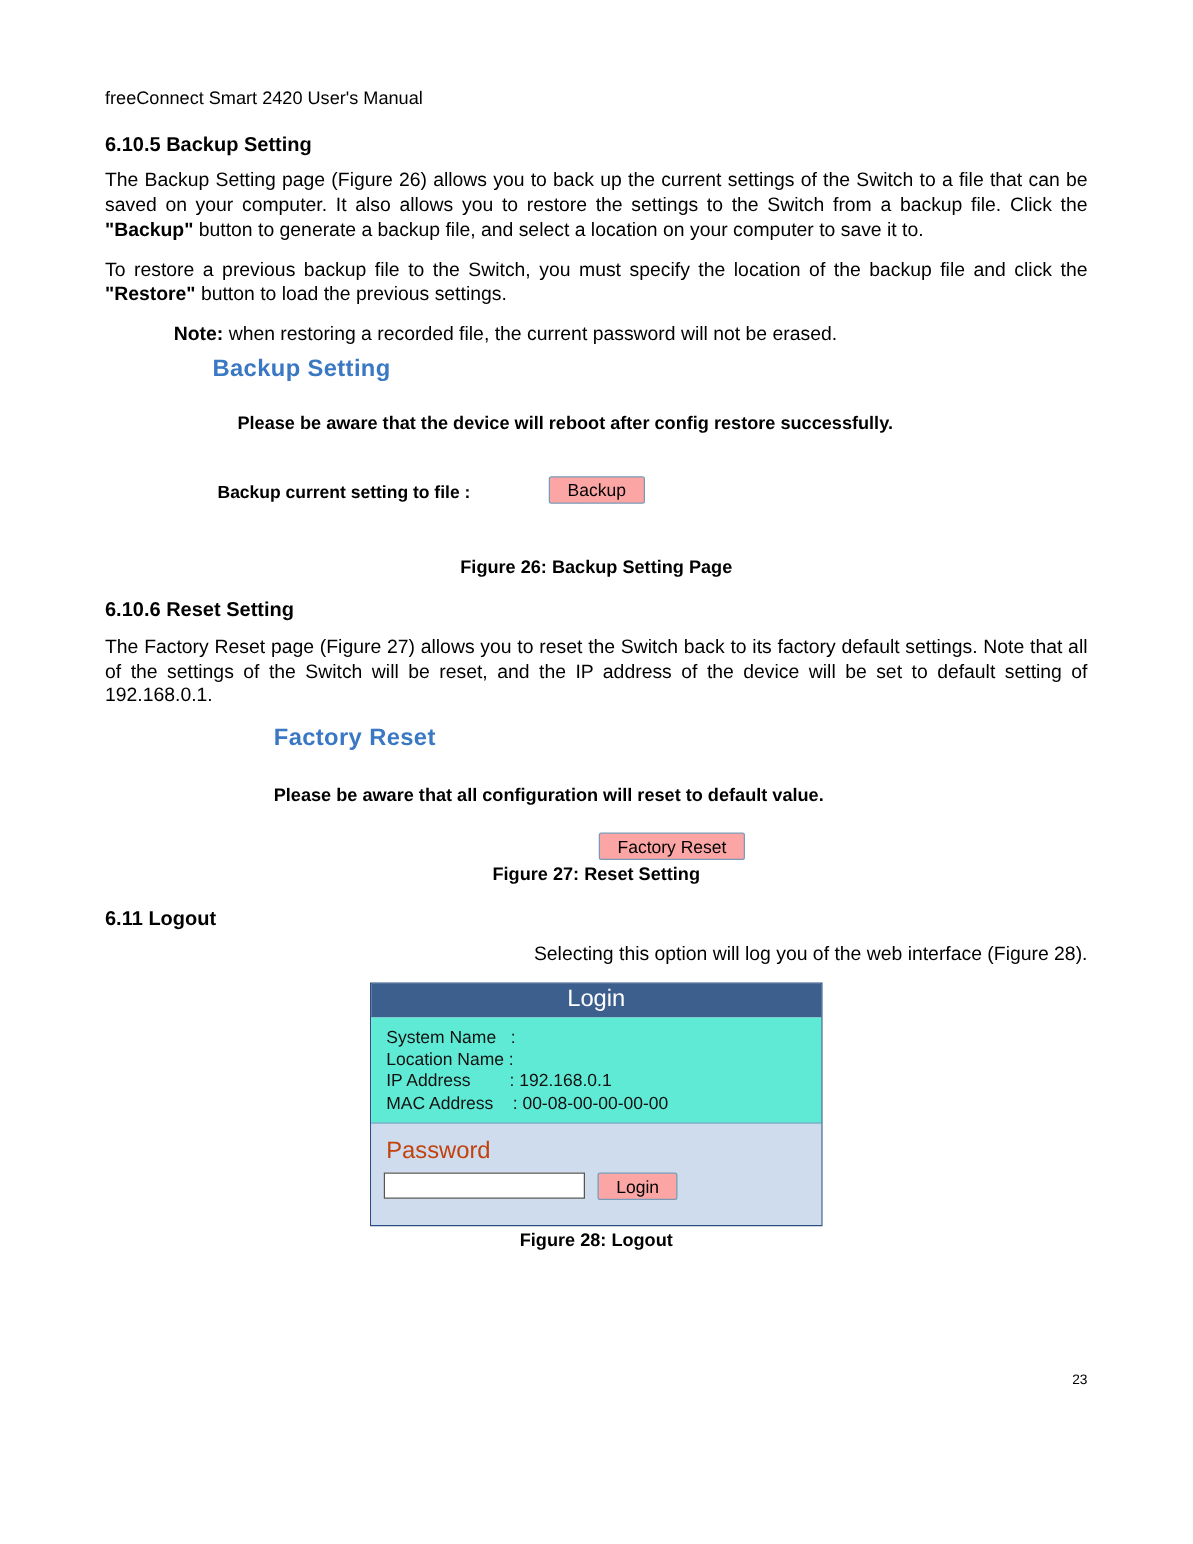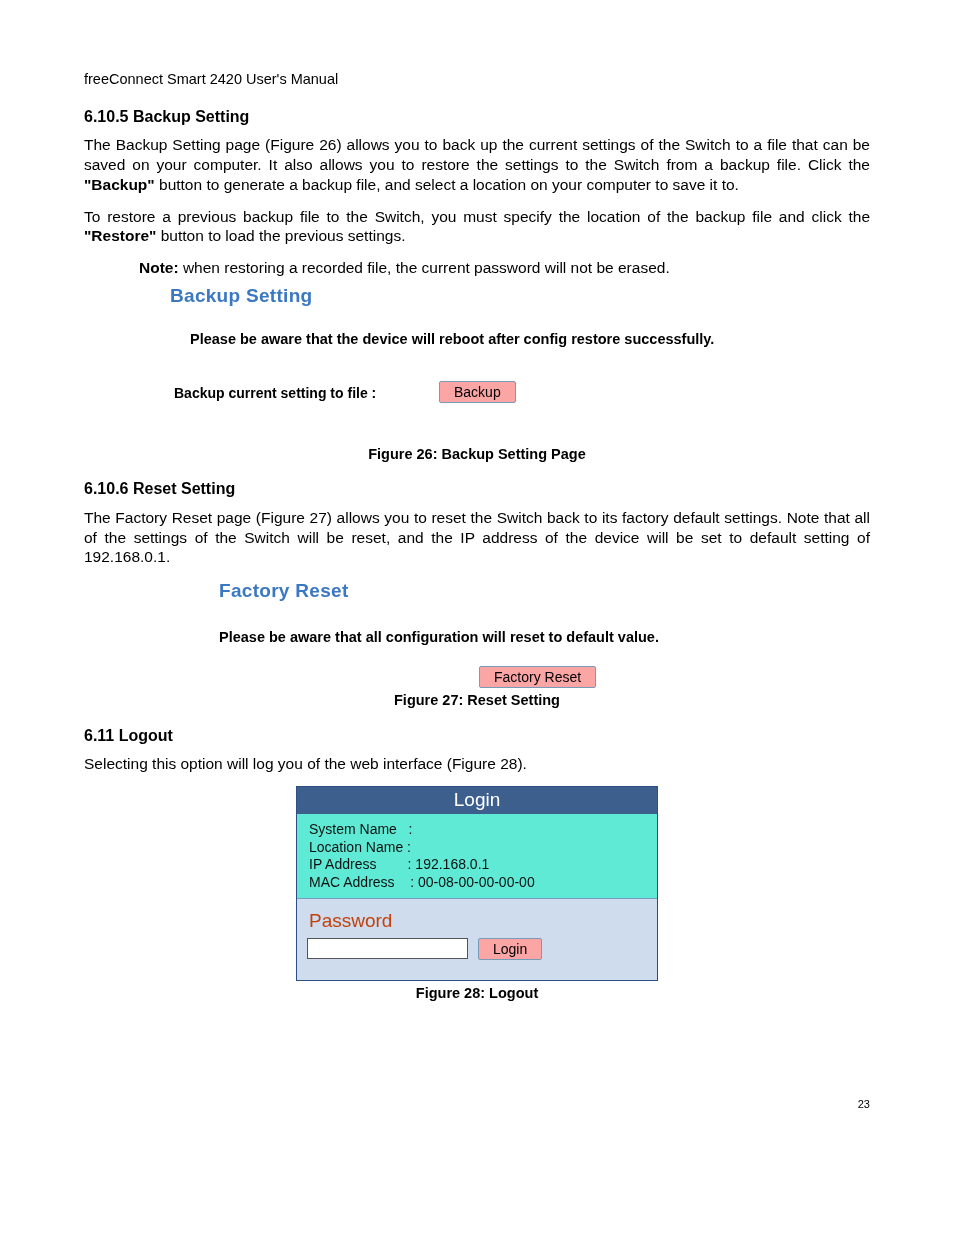--- a/index.html
+++ b/index.html
@@ -206,21 +206,21 @@
 <div class="reset-block">
   <div class="reset-title">Factory Reset</div>
   <div class="reset-warn">Please be aware that all configuration will reset to default value.</div>
   <div class="reset-btn-row">
     <span class="btn">Factory Reset</span>
   </div>
 </div>
 <div class="fig-caption">Figure 27: Reset Setting</div>
 
 <h3 class="section">6.11  Logout</h3>
-<p style="text-align:left;">Selecting this option will log you of the web interface (Figure 28).</p>
+<p style="text-align:right;">Selecting this option will log you of the web interface (Figure 28).</p>
 
 <div class="login-wrap">
   <div class="login-header">Login</div>
   <div class="login-info">
     <div class="login-info-row">System Name   :</div>
     <div class="login-info-row">Location Name :</div>
     <div class="login-info-row">IP Address        : 192.168.0.1</div>
     <div class="login-info-row">MAC Address    : 00-08-00-00-00-00</div>
   </div>
   <div class="login-bottom">

